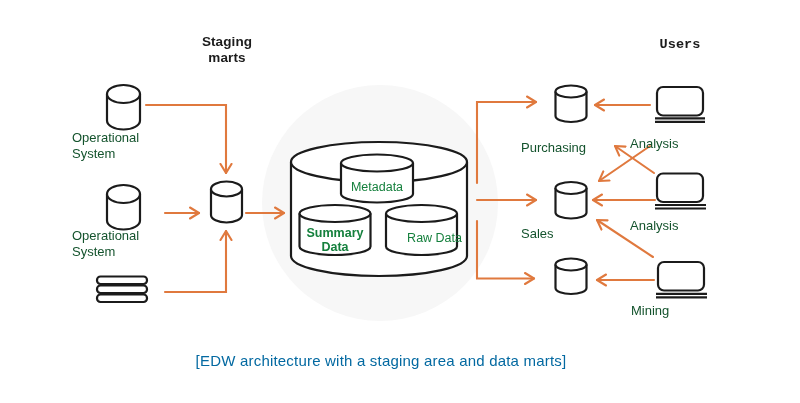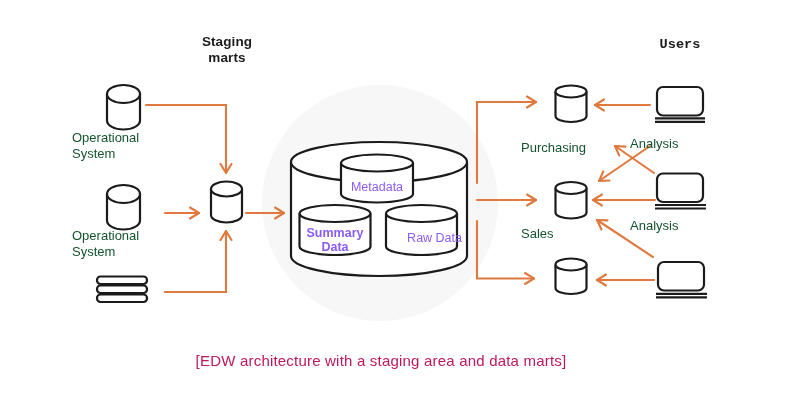--- a/index.html
+++ b/index.html
@@ -10,25 +10,25 @@
   .layer { position:absolute; left:0; top:0; }
   .hdr {
     position:absolute; text-align:center; color:#1c1c1c;
     font-size:13.5px; font-weight:bold; line-height:16px; letter-spacing:.1px;
   }
   .lbl {
     position:absolute; text-align:left; color:#14532d;
     font-size:13px; line-height:16px;
   }
   .inlbl {
-    position:absolute; text-align:center; color:#8b5cf6;
+    position:absolute; text-align:center; color:#15803d;
     font-size:12.5px; line-height:14px;
   }
   .caption {
-    position:absolute; text-align:center; color:#be185d;
+    position:absolute; text-align:center; color:#0369a1;
     font-size:15px; line-height:18px; letter-spacing:.2px;
   }
 </style>
 </head>
 <body>
 
 <div class="stage">
 
   <svg class="layer" width="800" height="403" viewBox="0 0 800 403">
     <defs>
@@ -136,16 +136,17 @@
 
   <div class="inlbl" style="left:337px; top:180px; width:80px;">Metadata</div>
   <div class="inlbl" style="left:304px; top:226px; width:62px;font-weight:bold;">Summary Data</div>
   <div class="inlbl" style="left:381px; top:231px; width:81px;text-align:right;">Raw Data</div>
 
   <div class="lbl" style="left:521px; top:140px; width:100px;">Purchasing</div>
   <div class="lbl" style="left:521px; top:226px; width:100px;">Sales</div>
 
   <div class="lbl" style="left:630px; top:136px; width:100px;">Analysis</div>
   <div class="lbl" style="left:630px; top:218px; width:100px;">Analysis</div>
+  <div class="lbl" style="left:631px; top:303px; width:100px;">Mining</div>
 
   <div class="caption" style="left:131px; top:352px; width:500px;">[EDW architecture with a staging area and data marts]</div>
 
 </div>
 
 </body></html>

